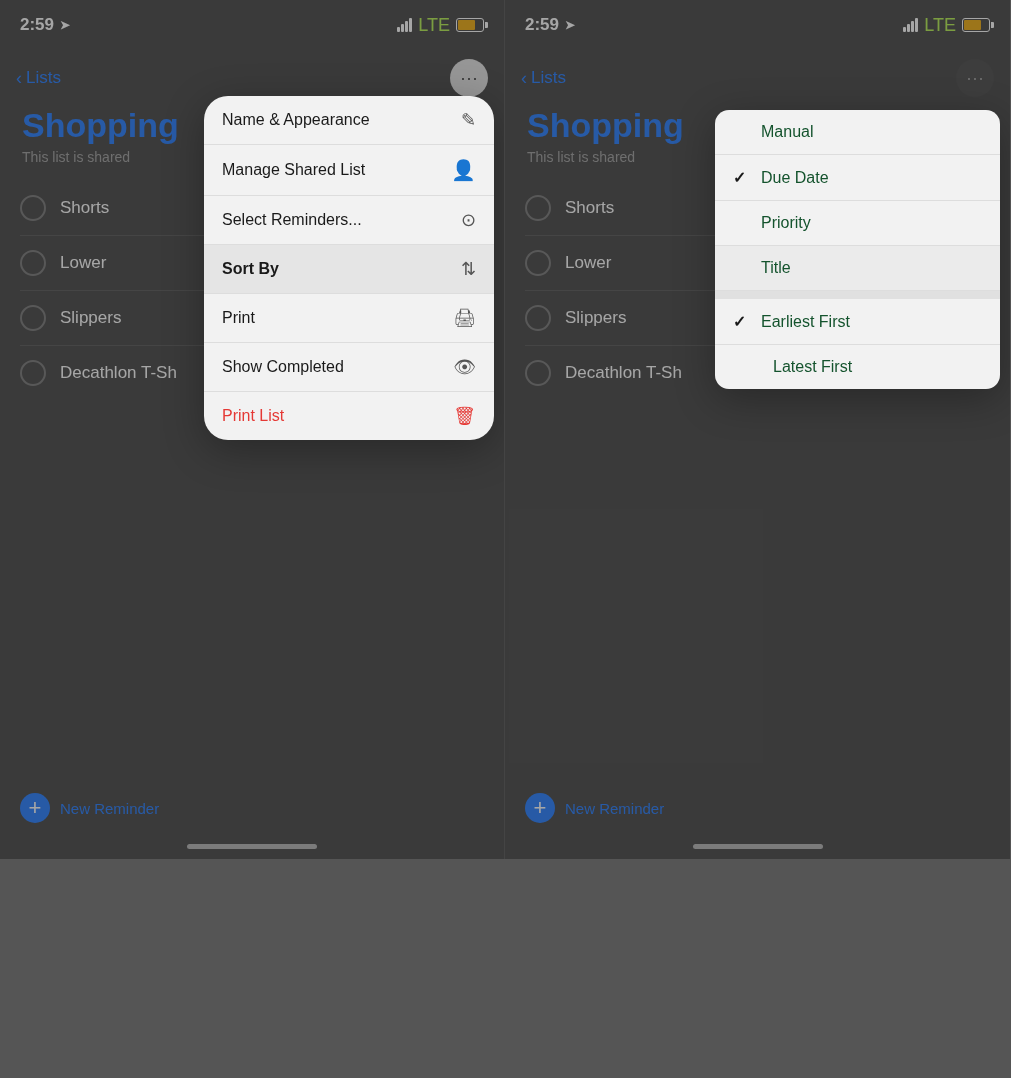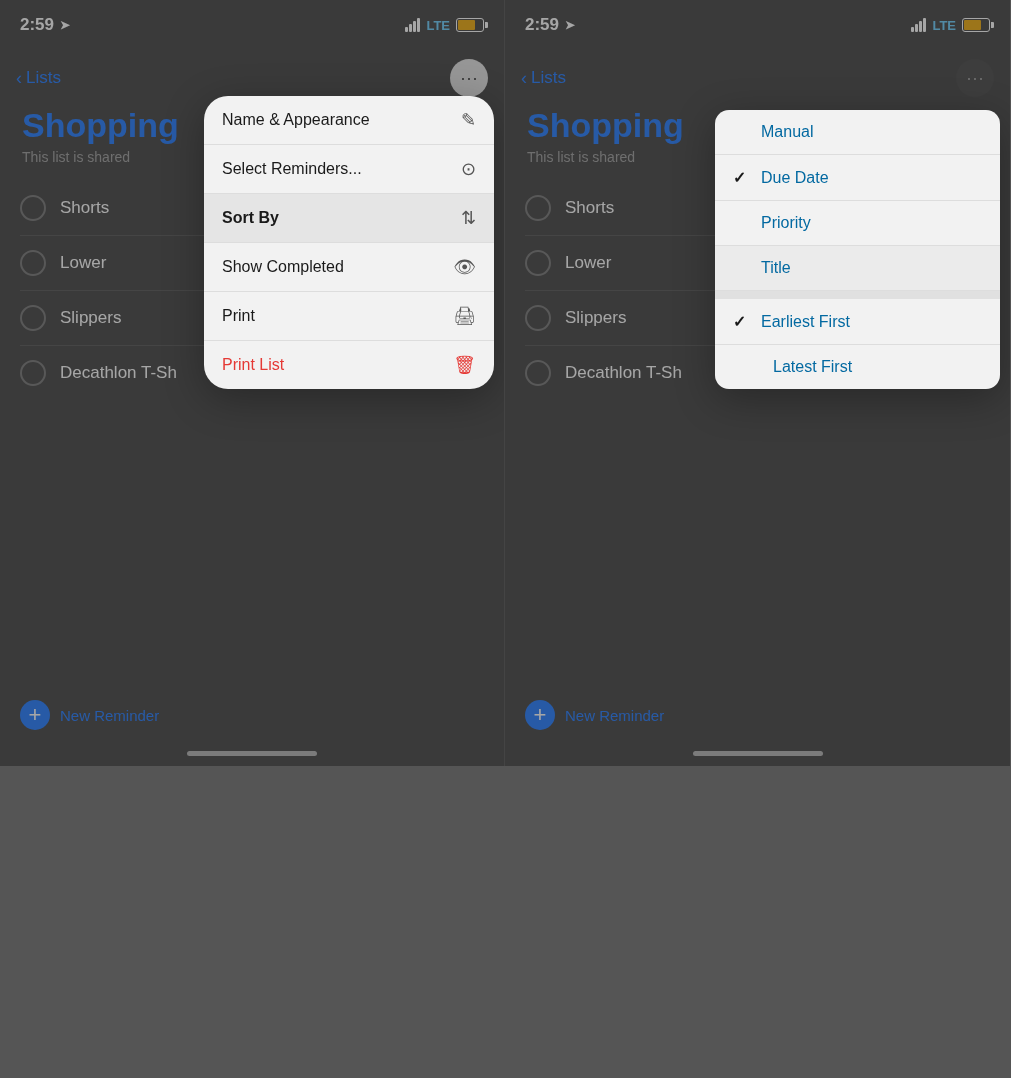--- a/index.html
+++ b/index.html
@@ -7,21 +7,21 @@
       width: 1011px;
       height: 1078px;
       display: flex;
       font-family: -apple-system, 'SF Pro Display', 'Helvetica Neue', Arial, sans-serif;
       background: #555;
       overflow: hidden;
     }
 
     .phone-panel {
       width: 505px;
-      height: 766px;
+      height: 859px;
       background: #5a5a5a;
       position: relative;
       overflow: hidden;
     }
 
     .phone-panel.left {
       border-right: 1px solid #444;
     }
 
     
@@ -299,42 +299,42 @@
     .sort-item-check {
       width: 22px;
       font-size: 16px;
       color: #1a1a1a;
       font-weight: 600;
       margin-right: 6px;
     }
 
     .sort-item-label {
       font-size: 16px;
-      color: #0369a1;
+      color: #14532d;
     }
 
     .sort-section-divider {
       height: 8px;
       background: #e0e0e0;
     }
 
     .lte-bars {
       display: flex;
       align-items: flex-end;
       gap: 1px;
     }
     .lte-bars span {
       background: #fff;
       width: 3px;
       border-radius: 1px;
     }
     .lte-label {
-      color: #7dd3fc;
-      font-size: 13px;
-      font-weight: 700;
+      color: #bef264;
+      font-size: 18px;
+      font-weight: 400;
     }
 
     .chevron-left {
       font-size: 18px;
       font-weight: 500;
     }
   </style>
 </head>
 <body>
 
@@ -393,34 +393,38 @@
   </div>
 
   <div class="menu-overlay"></div>
 
   <div class="context-menu">
     <div class="menu-item">
       <span class="menu-item-label">Name &amp; Appearance</span>
       <span class="menu-item-icon">✎</span>
     </div>
     <div class="menu-item">
+      <span class="menu-item-label">Manage Shared List</span>
+      <span class="menu-item-icon" style="font-size:20px">👤</span>
+    </div>
+    <div class="menu-item">
       <span class="menu-item-label">Select Reminders...</span>
       <span class="menu-item-icon">⊙</span>
     </div>
     <div class="menu-item highlighted">
       <span class="menu-item-label" style="font-weight:600;">Sort By</span>
       <span class="menu-item-icon">⇅</span>
     </div>
     <div class="menu-item">
+      <span class="menu-item-label">Print</span>
+      <span class="menu-item-icon">🖨</span>
+    </div>
+    <div class="menu-item">
       <span class="menu-item-label">Show Completed</span>
       <span class="menu-item-icon">👁</span>
-    </div>
-    <div class="menu-item">
-      <span class="menu-item-label">Print</span>
-      <span class="menu-item-icon">🖨</span>
     </div>
     <div class="menu-item">
       <span class="menu-item-label red">Print List</span>
       <span class="menu-item-icon red">🗑</span>
     </div>
   </div>
 
   <div class="new-reminder-bar">
     <div class="new-reminder-btn">
       <span>+</span>

